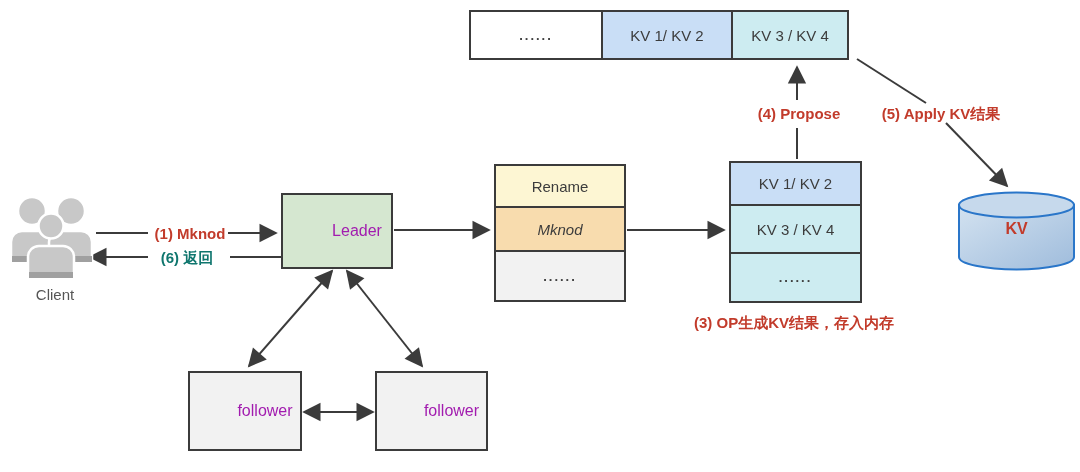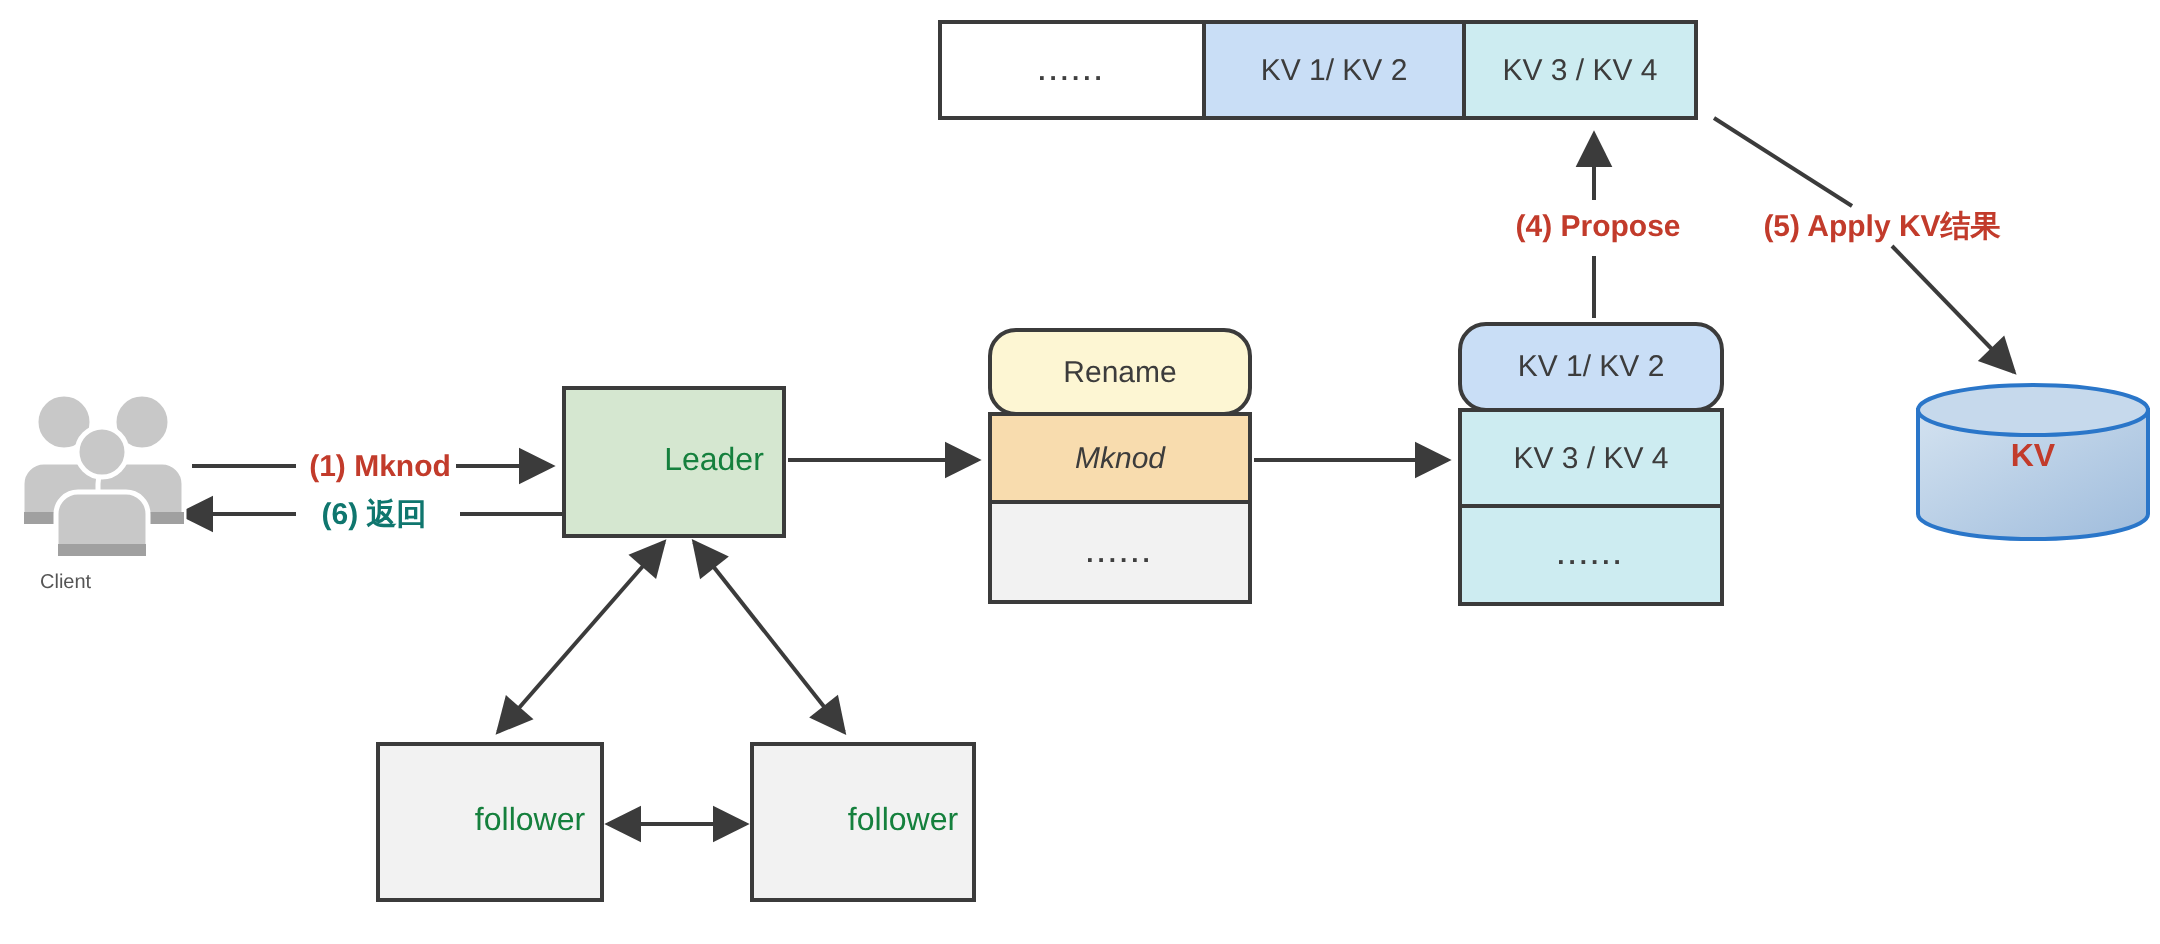--- a/index.html
+++ b/index.html
@@ -3,31 +3,31 @@
 <meta charset="utf-8">
 <style>
   html,body{margin:0;padding:0;background:#ffffff;}
   #stage{
     position:relative;width:1080px;height:472px;background:#ffffff;overflow:hidden;
     font-family:"Liberation Sans","DejaVu Sans",sans-serif;color:#3c3c3c;
   }
   #wires{position:absolute;left:0;top:0;width:1080px;height:472px;}
   .node{
     position:absolute;display:flex;align-items:center;justify-content:center;
-    border:2px solid #3b3b3b;box-sizing:border-box;font-size:16px;color:#15803d;
+    border:2px solid #3b3b3b;box-sizing:border-box;font-size:16px;color:#a21caf;
     background:#f2f2f2;
     padding-left:40px;
   }
   .stack{position:absolute;}
   .row{
     display:flex;align-items:center;justify-content:center;
     border:2px solid #3b3b3b;box-sizing:border-box;margin-top:-2px;
     font-size:15px;color:#3c3c3c;
   }
-  .row:first-child{margin-top:0;border-radius:14px;}
+  .row:first-child{margin-top:0;}
   .seg-strip{position:absolute;display:flex;}
   .seg{
     display:flex;align-items:center;justify-content:center;
     border:2px solid #3b3b3b;box-sizing:border-box;margin-left:-2px;
     font-size:15px;color:#3c3c3c;height:50px;
   }
   .seg:first-child{margin-left:0;}
   .c-green{background:#d5e7d0;}
   .c-gray{background:#f2f2f2;}
   .c-yellow{background:#fdf6d3;}
@@ -36,22 +36,22 @@
   .c-cyan{background:#cdecf1;}
   .c-white{background:#ffffff;}
   .dots{font-size:13px;font-weight:bold;letter-spacing:2px;color:#3f3f3f;}
   .ann{
     position:absolute;font-size:15px;font-weight:bold;color:#c23b2b;
     white-space:nowrap;line-height:17px;
   }
   .ann-dark{color:#0f766e;}
   .raftlog-label{text-align:right;}
   .client-label{
-    position:absolute;font-size:10px;color:#555555;font-weight:normal;
-    text-align:left;
+    position:absolute;font-size:15px;color:#555555;font-weight:normal;
+    text-align:center;
   }
   .kv-label{
     position:absolute;font-size:16px;font-weight:bold;color:#c23b2b;text-align:center;
   }
   .center{text-align:center;}
 </style>
 </head>
 <body>
 
 <div id="stage">
@@ -129,16 +129,17 @@
     <div class="row c-cyan" style="width:133px;height:50px;">KV 3 / KV 4</div>
     <div class="row c-cyan dots" style="width:133px;height:51px;">......</div>
   </div>
 
   <div class="kv-label" style="left:986px;top:220px;width:61px;">KV</div>
 
   <div class="client-label" style="left:20px;top:286px;width:70px;">Client</div>
 
   <div class="ann center" style="left:148px;top:225px;width:84px;">(1) Mknod</div>
   <div class="ann ann-dark center" style="left:148px;top:249px;width:78px;">(6) 返回</div>
+  <div class="ann" style="left:694px;top:314px;">(3) OP生成KV结果，存入内存</div>
   <div class="ann center" style="left:753px;top:105px;width:92px;">(4) Propose</div>
   <div class="ann center" style="left:876px;top:105px;width:130px;">(5) Apply KV结果</div>
 
 </div>
 
 </body></html>

